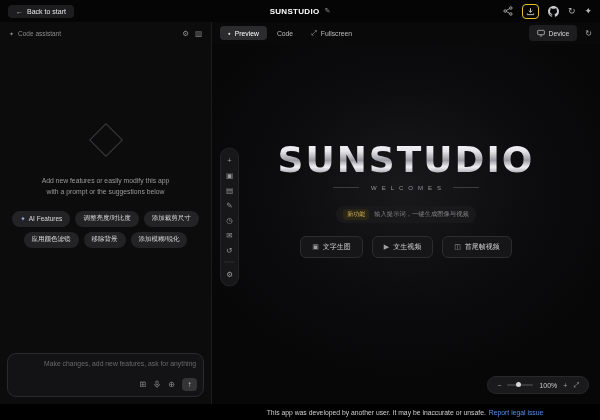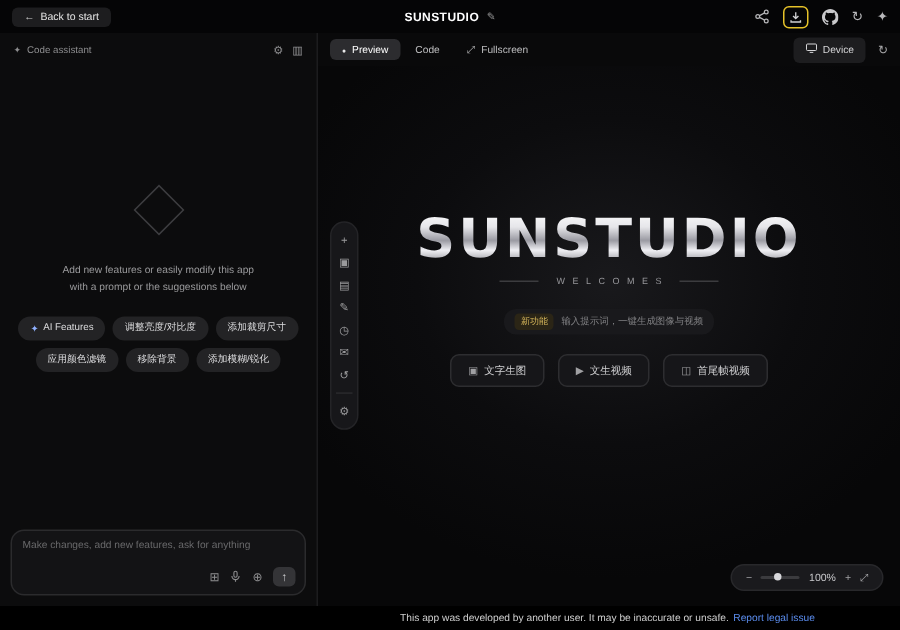--- a/index.html
+++ b/index.html
@@ -44,21 +44,21 @@
   .hint { font-size:6.8px; color:#9a9a9c; text-align:center; line-height:1.55;
     width:128px; margin-bottom:13px; }
   .chips { display:flex; flex-wrap:wrap; justify-content:center; gap:5px; width:190px; }
   .chip { background:#232325; border-radius:9px; padding:3.5px 8px; font-size:6.5px;
     color:#dcdcde; display:flex; align-items:center; gap:3px; white-space:nowrap; }
   .chip .ai-spark { color:#8fb0ff; font-size:6.5px; }
   .panel-input { margin:7px; border:1px solid #2b2b2d; background:#131315;
     border-radius:9px; height:44px; position:relative; padding:6px 7px; }
   .panel-input textarea { width:100%; height:20px; background:transparent; border:none;
     outline:none; resize:none; color:#ddd; font-size:6.8px;
-    font-family:"Liberation Sans", sans-serif; }
+    font-family:"Liberation Sans", sans-serif;text-align:right; }
   .panel-input textarea::placeholder { color:#69696b; }
   .input-icons { position:absolute; right:6px; bottom:5px; display:flex;
     align-items:center; gap:7px; color:#8d8d8f; font-size:8px; }
   .input-icons svg { display:block; }
   .send-btn { width:15px; height:13px; background:#343437; border-radius:4px;
     display:flex; align-items:center; justify-content:center; color:#cfcfd1;
     font-size:8px; }
 
   
   .right-area { flex:1; display:flex; flex-direction:column; background:#09090a; }

